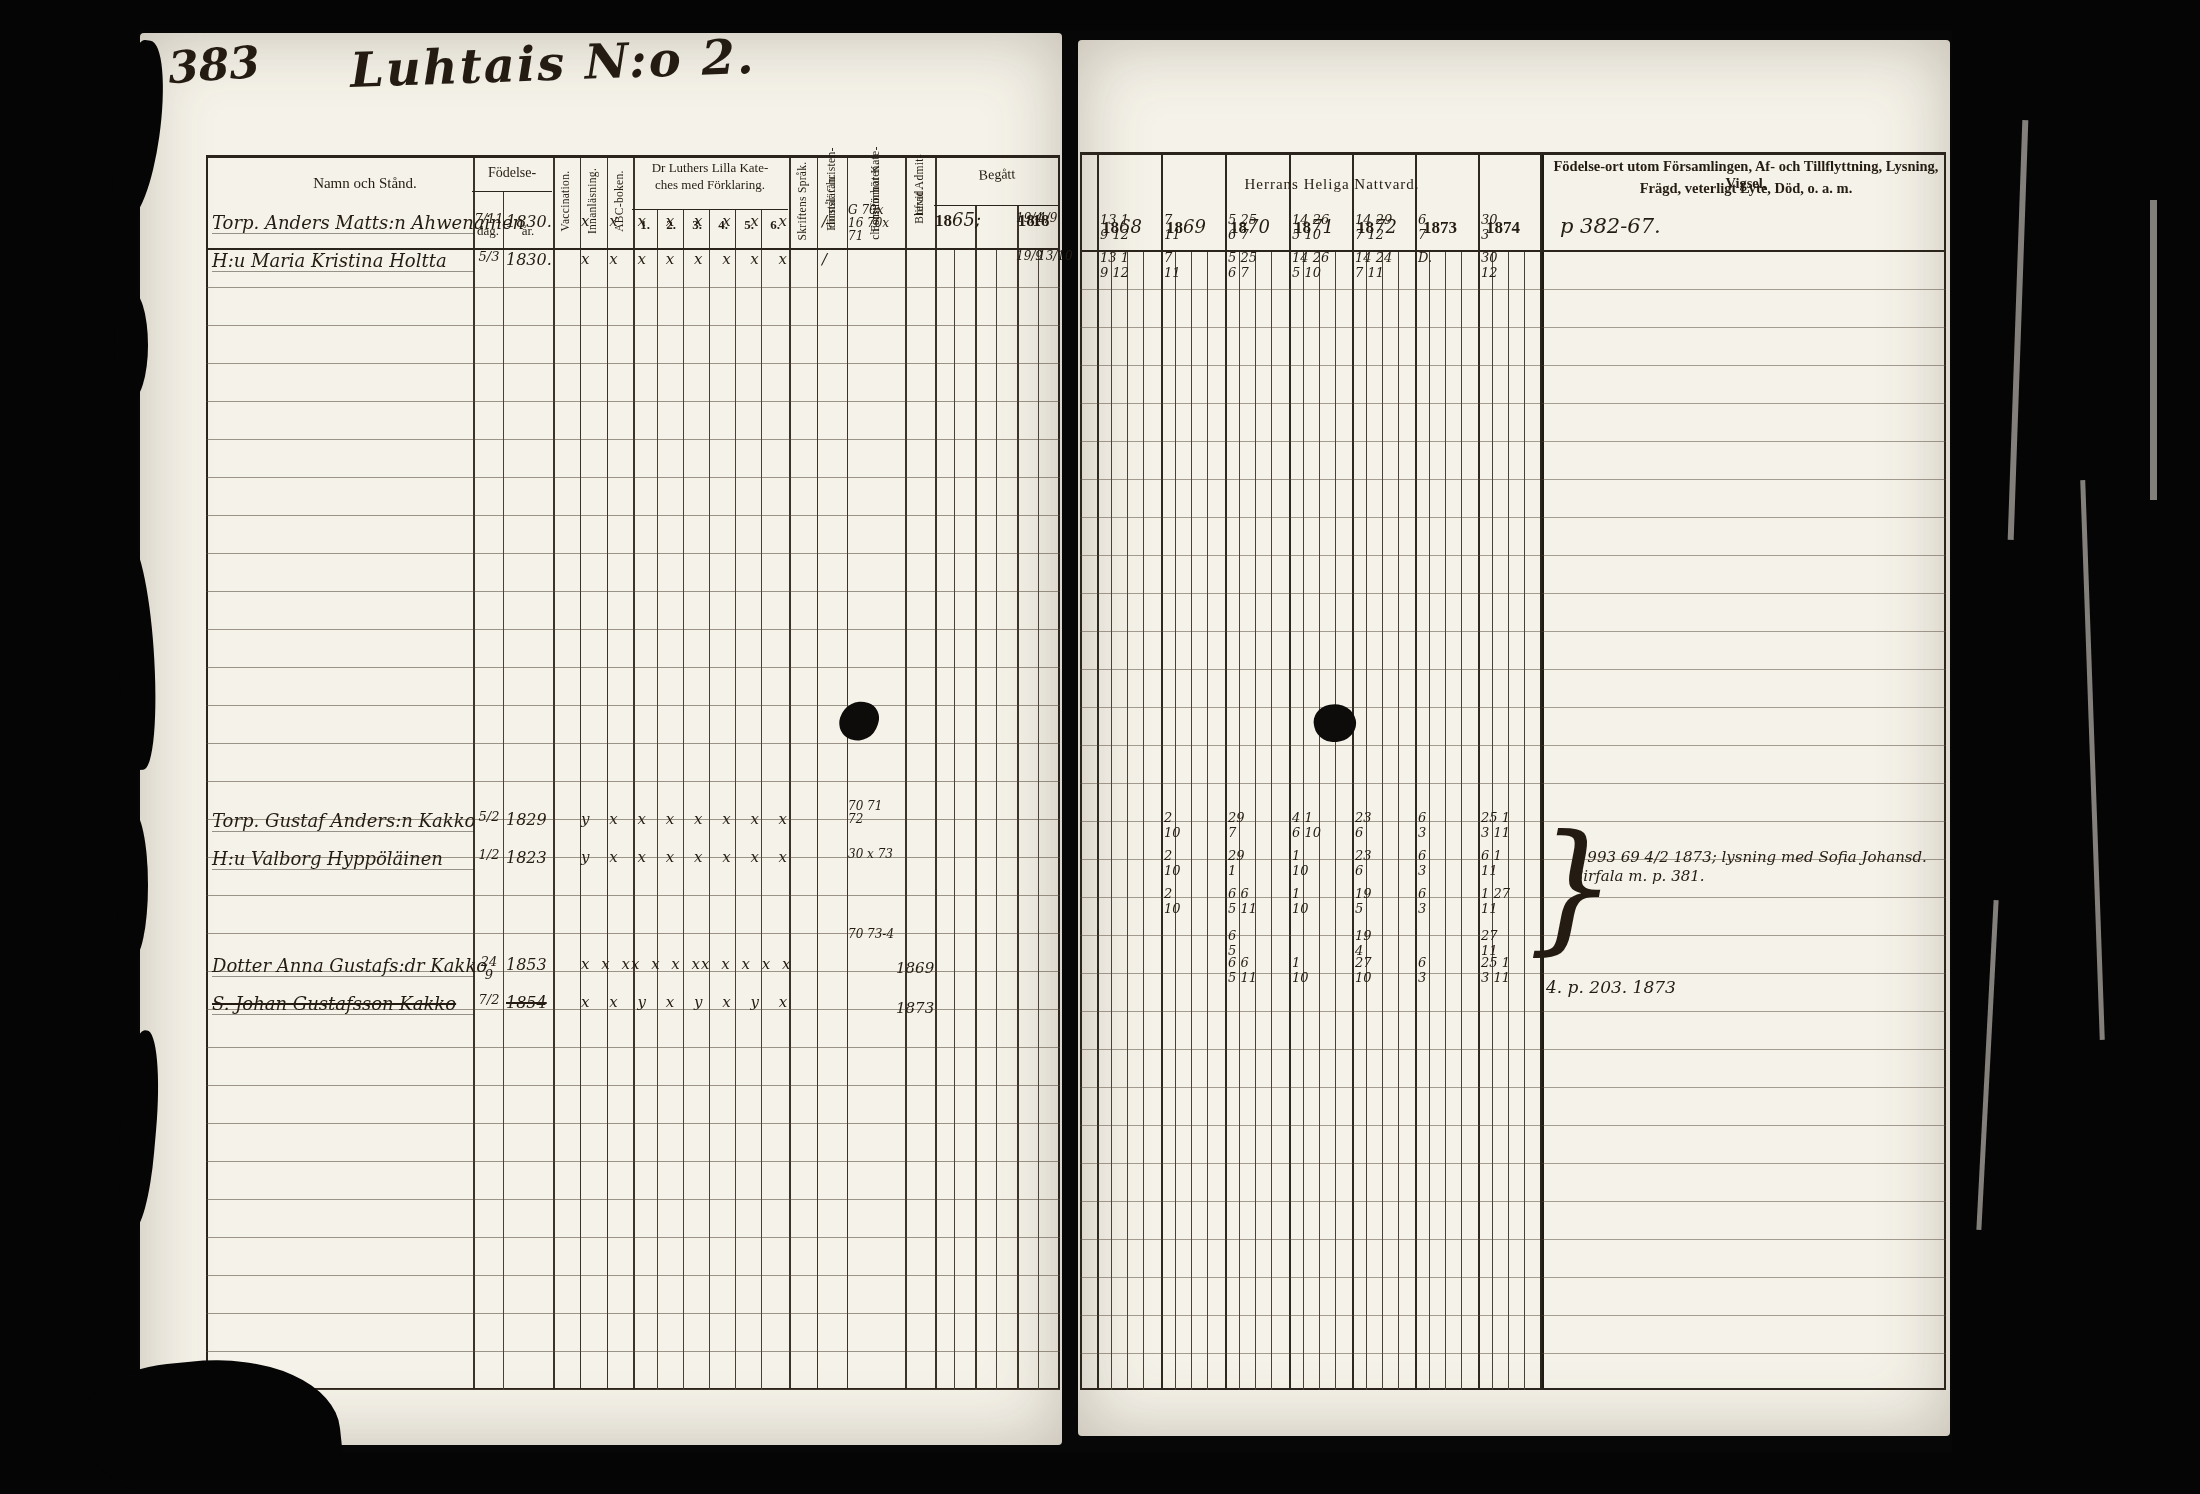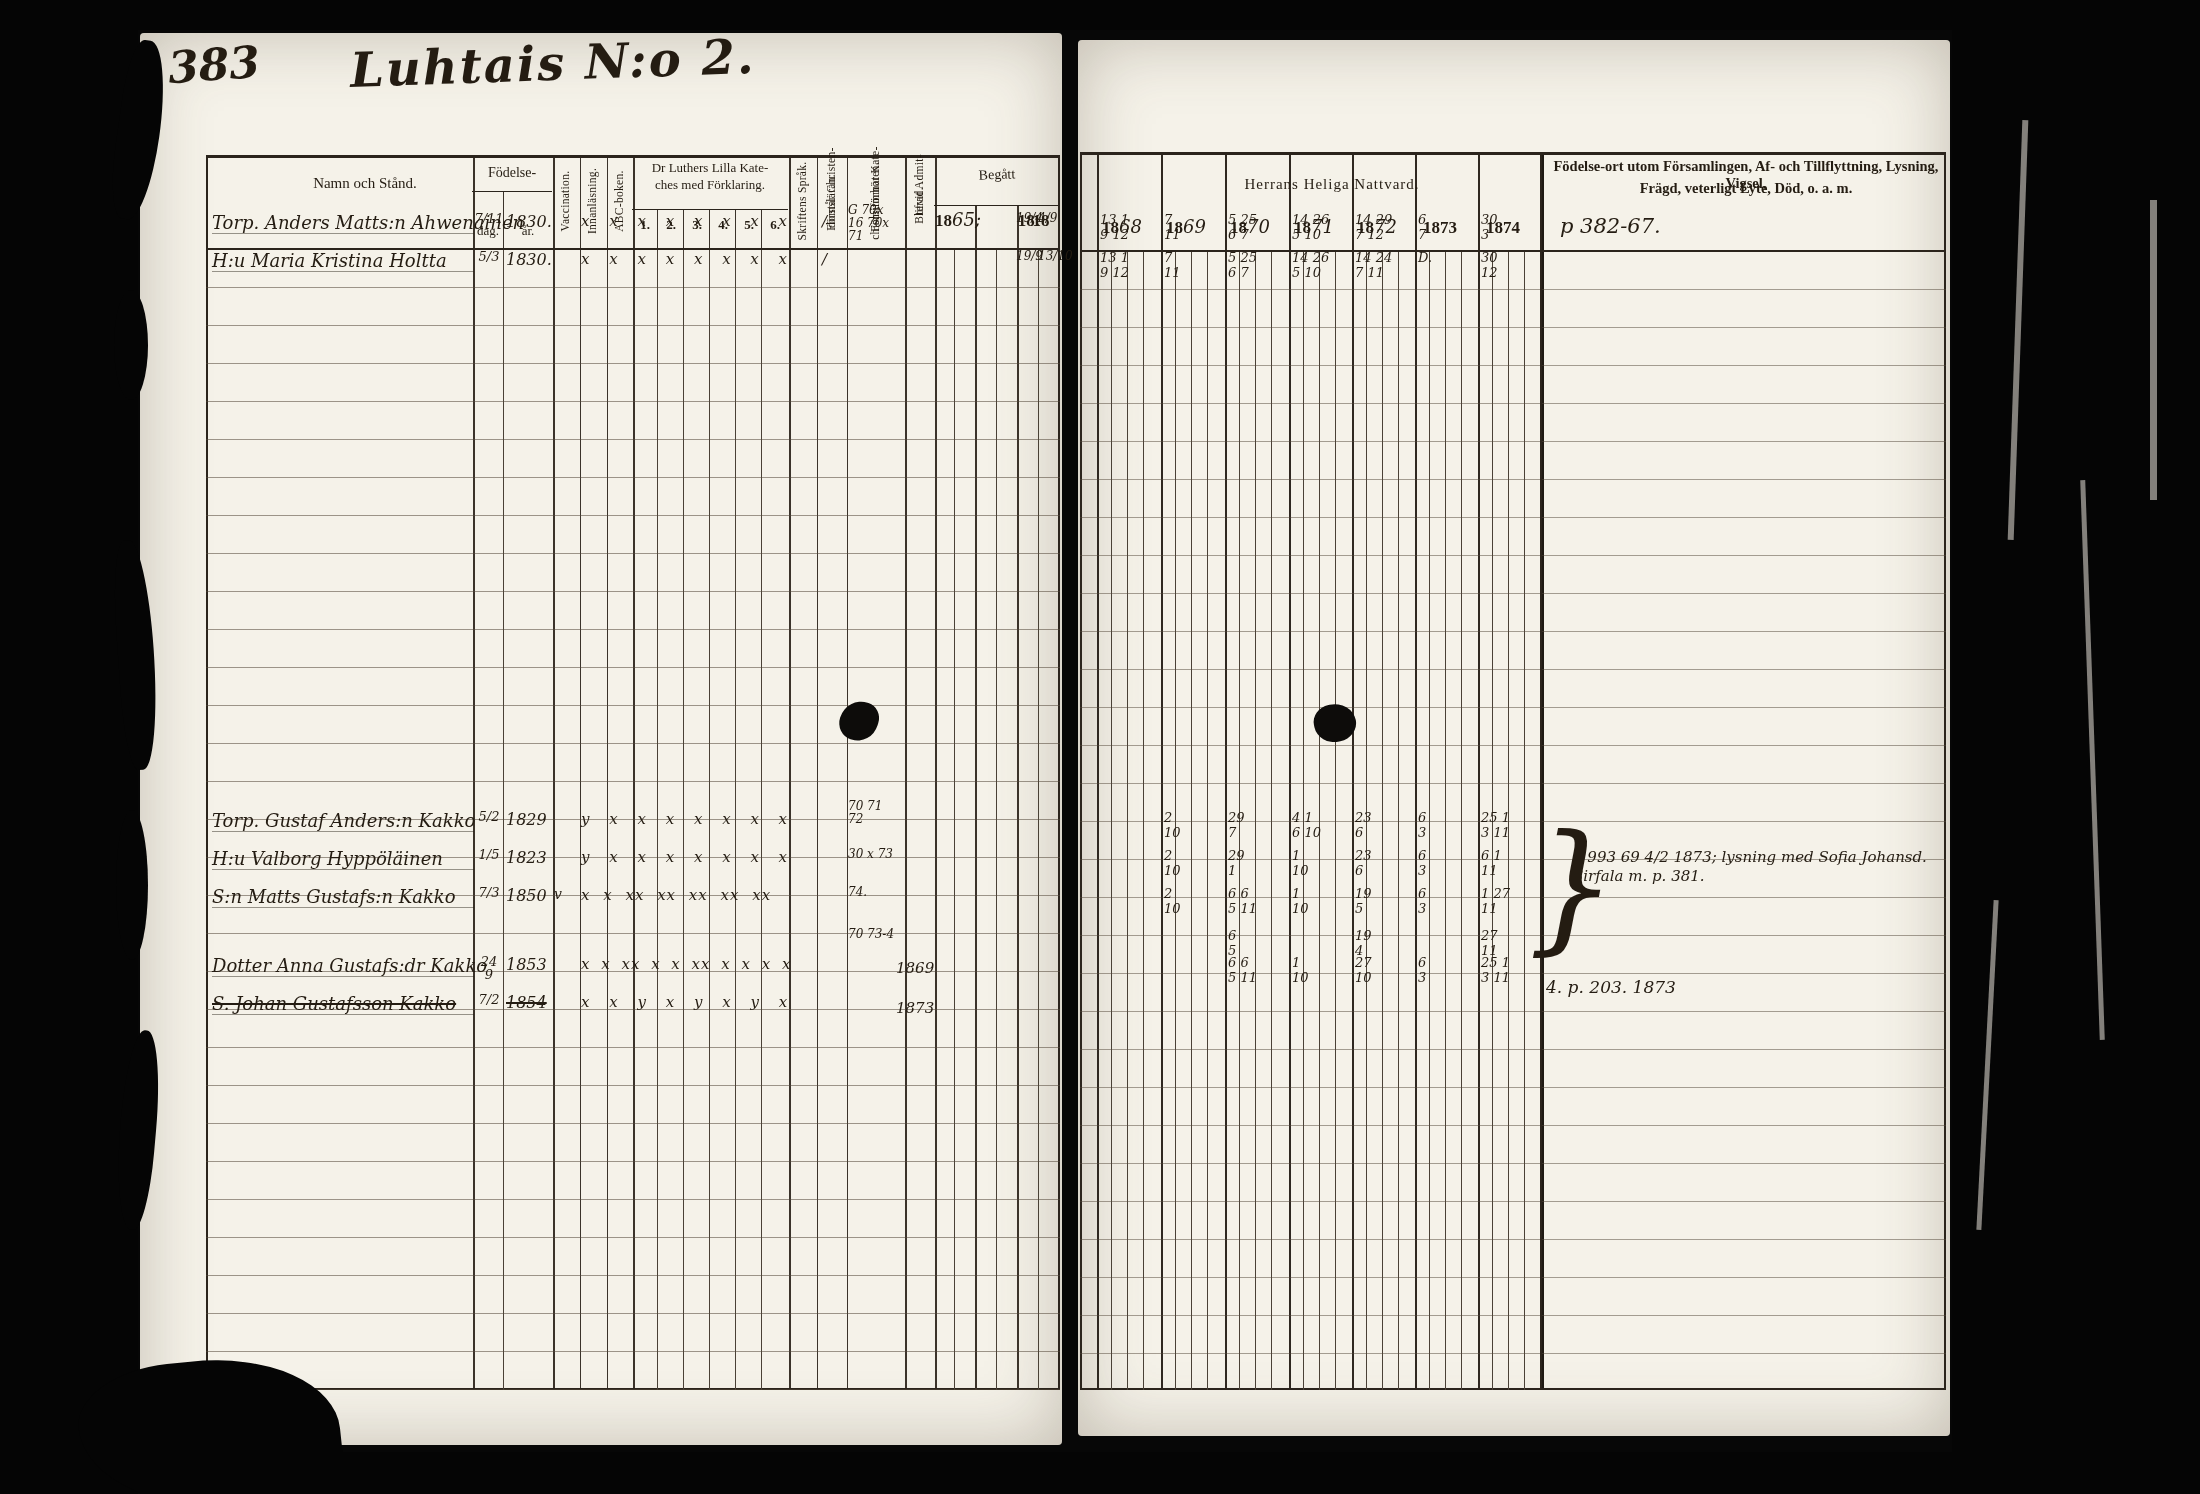--- a/index.html
+++ b/index.html
@@ -180,32 +180,24 @@
     <div class="erow" style="top:777px;">
       <span class="hand c-name">Torp. Gustaf Anders:n Kakko</span>
       <span class="hand c-dag pre">5/2</span>
       <span class="hand c-ar">1829</span>
       <span class="hand c-marks">y x x x x x x x</span>
       <span class="hand c-ann pre" style="top:-10px;">70 71
 72</span>
     </div>
     <div class="erow" style="top:815px;">
       <span class="hand c-name">H:u Valborg Hyppöläinen</span>
-      <span class="hand c-dag pre">1/5</span>
+      <span class="hand c-dag pre">1/2</span>
       <span class="hand c-ar">1823</span>
       <span class="hand c-marks">y x x x x x x x</span>
       <span class="hand c-ann pre">30 x 73</span>
-    </div>
-    <div class="erow" style="top:853px;">
-      <span class="hand c-name">S:n Matts Gustafs:n Kakko</span>
-      <span class="hand c-dag pre">7/3</span>
-      <span class="hand c-ar">1850</span>
-      <span class="hand c-vacc">v</span>
-      <span class="hand c-marks" style="word-spacing:7px;">x x xx xx xx xx xx</span>
-      <span class="hand c-ann pre">74.</span>
     </div>
     <div class="erow" style="top:895px;">
       <span class="hand c-ann pre">70 73-4</span>
     </div>
     <div class="erow" style="top:922px;">
       <span class="hand c-name">Dotter Anna Gustafs:dr Kakko</span>
       <span class="hand c-dag pre">24
 9</span>
       <span class="hand c-ar">1853</span>
       <span class="hand c-marks" style="word-spacing:5px;width:230px;">x x xx x x xx x x x x</span>

